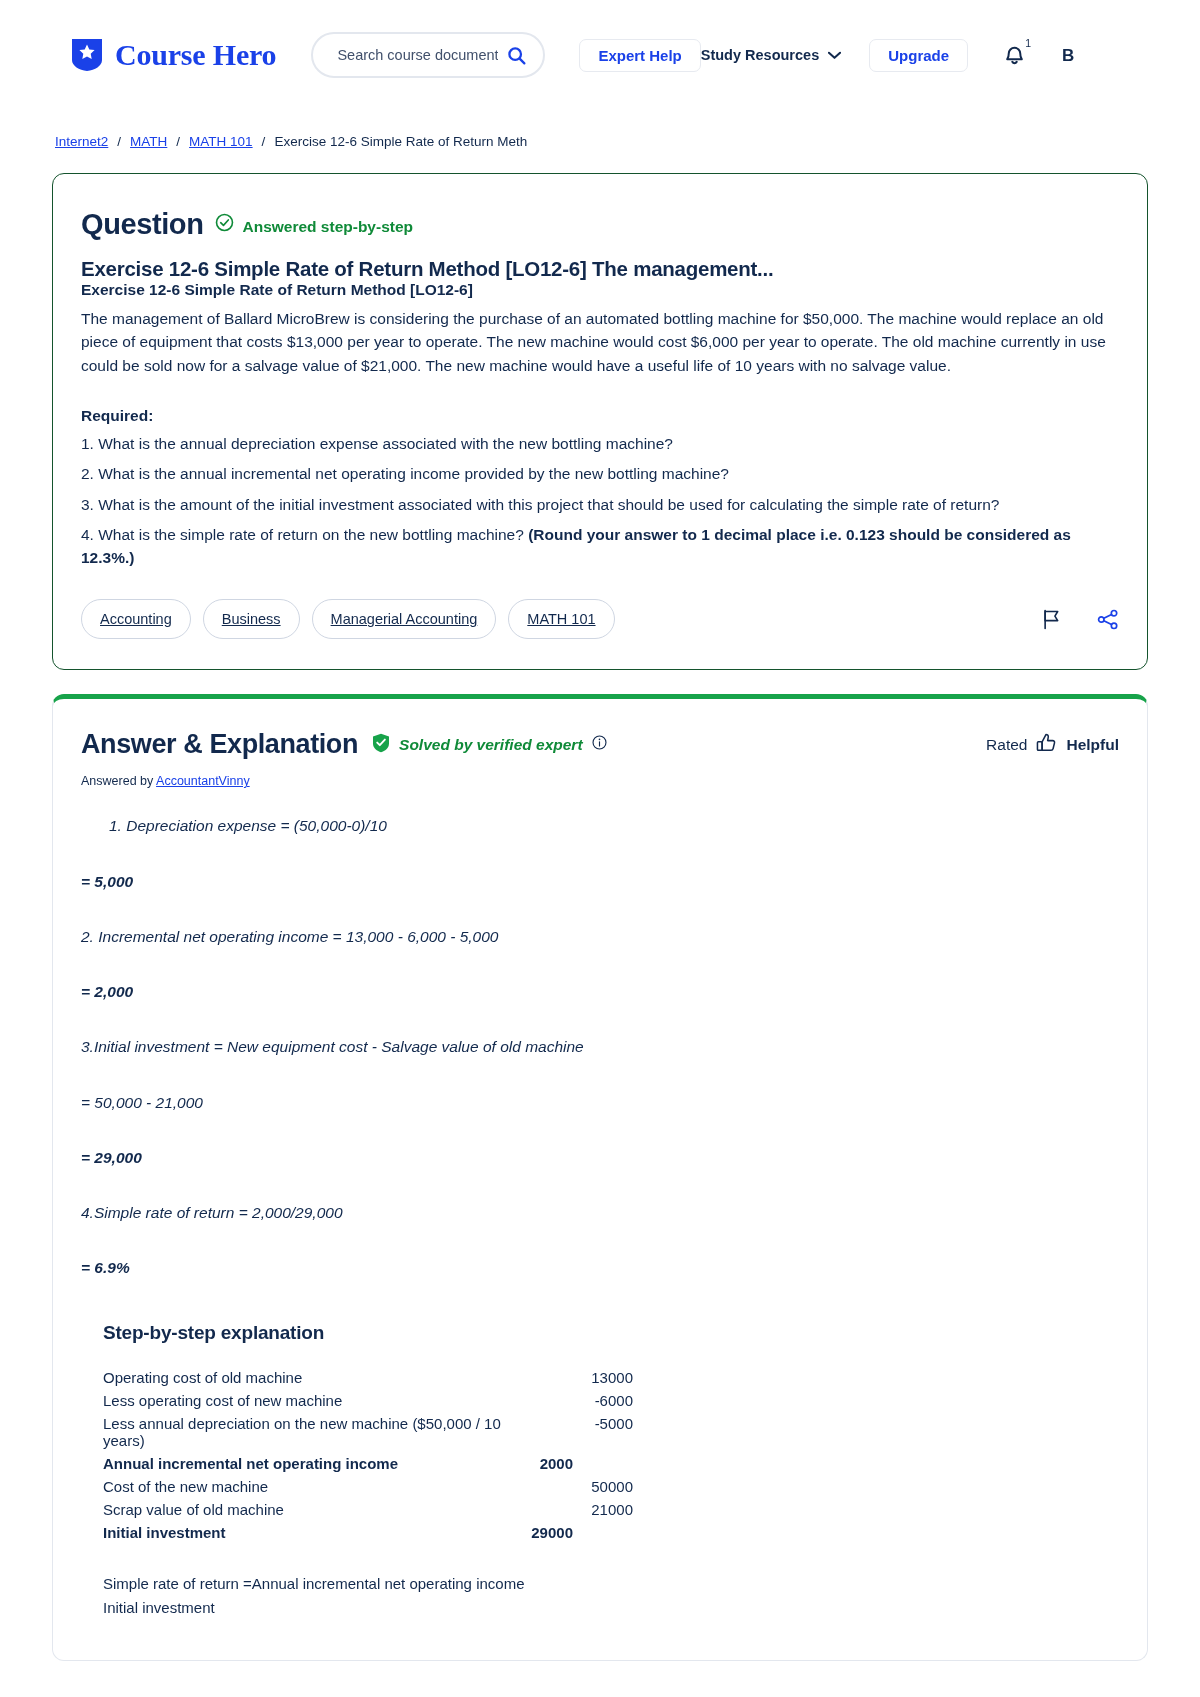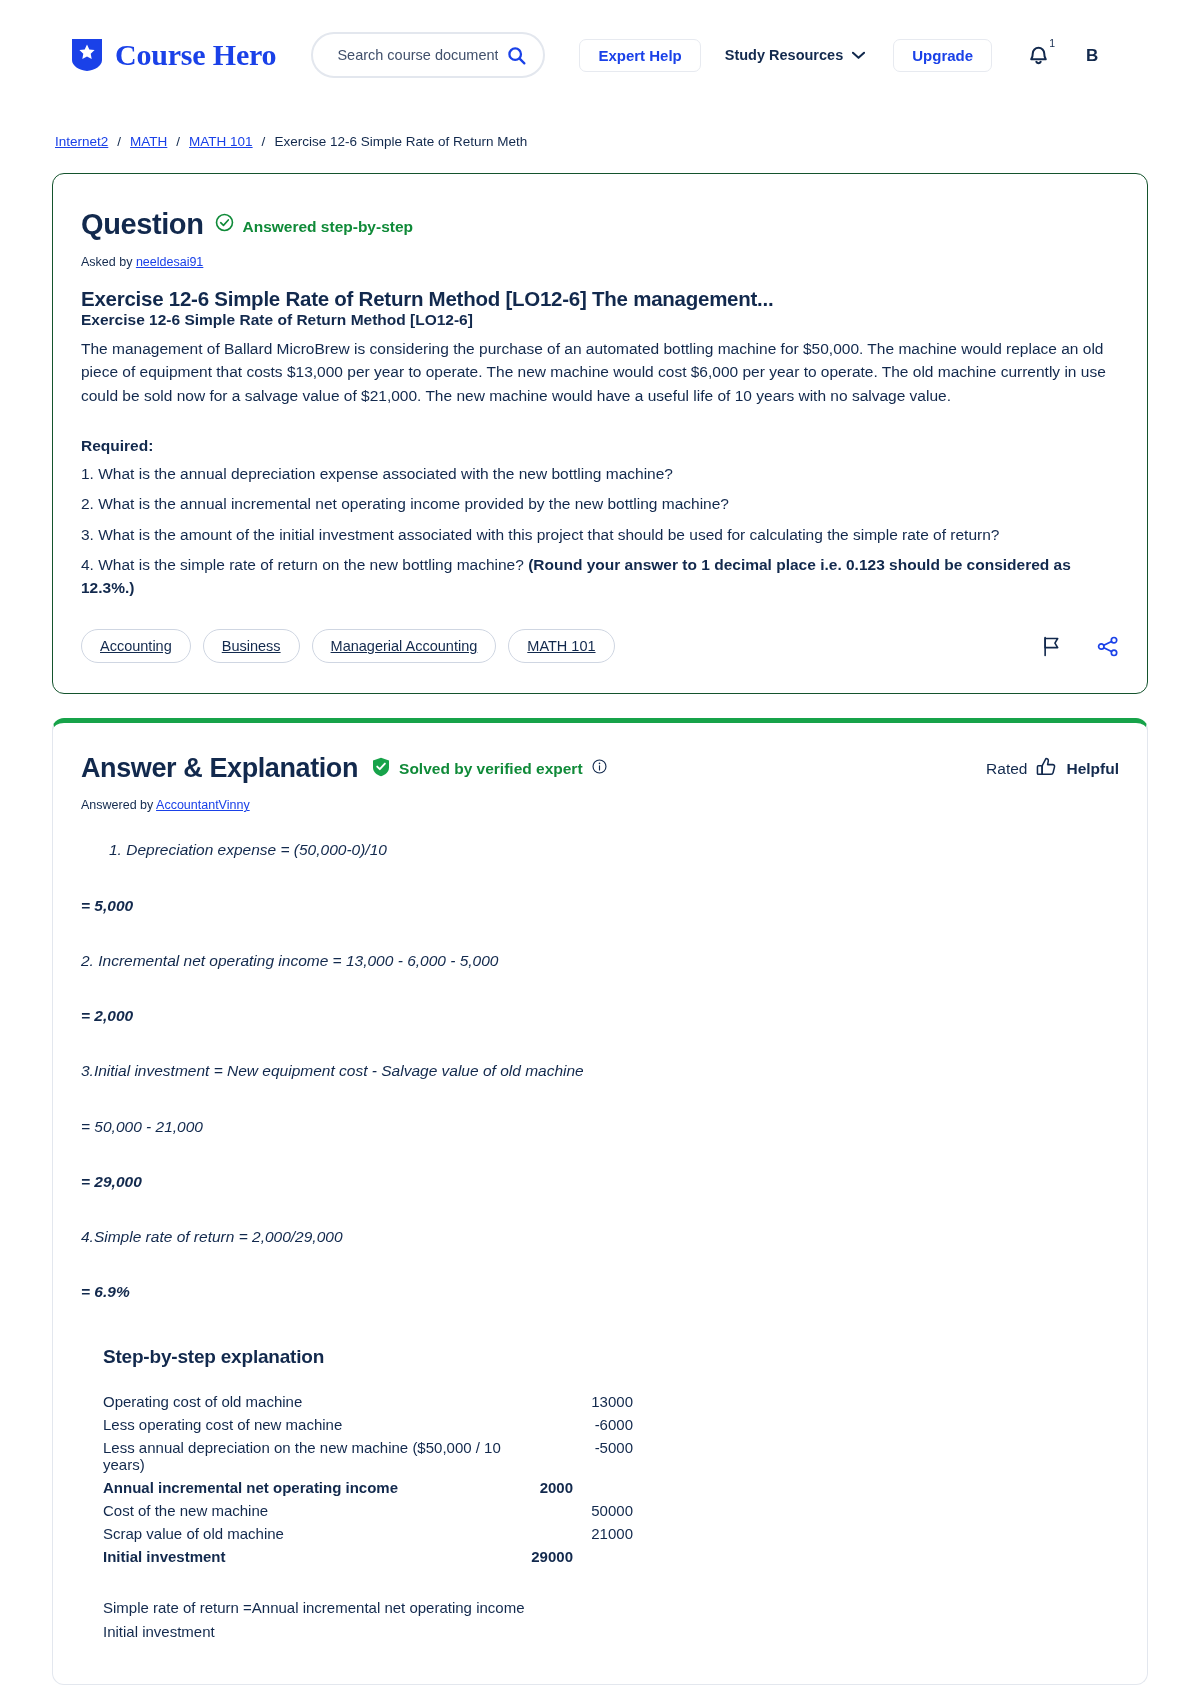--- a/index.html
+++ b/index.html
@@ -46,21 +46,20 @@
   .btn-outline {
     height:33px; padding:0 18px;
     border:1px solid #e7eaf0; border-radius:7px;
     background:#fff; color:#1a41e8;
     font-family:Liberation Sans, sans-serif;
     font-size:15px; font-weight:700;
     display:flex; align-items:center; cursor:pointer; white-space:nowrap;
   }
   .nav-link {
     display:flex; align-items:center; gap:9px;
-    margin-left:24px;
     font-size:14.5px; font-weight:700; color:#12294d;
     cursor:pointer; white-space:nowrap;
   }
   .chev { display:block; }
   .upgrade-wrap { margin-left:28px; }
   .bell-wrap {
     margin-left:32px; position:relative;
     width:28px; height:30px; cursor:pointer;
     display:flex; align-items:center; justify-content:center;
   }
@@ -120,21 +119,21 @@
   }
   .q-required { margin-top:30px; font-size:15.5px; font-weight:700; color:#12294d; }
   .q-item { margin-top:7px; font-size:15.5px; line-height:1.5; color:#12294d; }
   .q-item b { font-weight:700; }
 
   .tag-row {
     margin-top:30px;
     display:flex; align-items:center; gap:12px;
   }
   .tag {
-    height:34px; padding:0 18px;
+    height:40px; padding:0 18px;
     border:1px solid #cfd6e2; border-radius:999px;
     display:flex; align-items:center;
     font-size:14.5px; color:#12294d; cursor:pointer;
   }
   .tag span { text-decoration:underline; }
   .tag-spacer { flex:1; }
   .icon-btn { cursor:pointer; display:flex; align-items:center; margin-left:24px; }
 
   
   .card-a {
@@ -142,21 +141,21 @@
     border-radius:12px; background:#fff;
     margin-top:24px; padding:32px 28px 40px 28px;
   }
   .a-head { display:flex; align-items:center; }
   .a-title {
     font-size:27px; font-weight:700; letter-spacing:-0.4px; color:#12294d; line-height:1;
   }
   .verified {
     margin-left:14px;
     display:flex; align-items:center; gap:9px;
-    color:#0f8a38; font-size:15.5px; font-weight:700;
+    color:#0f8a38; font-size:15.5px; font-weight:700;font-style:italic;
   }
   .a-head-spacer { flex:1; }
   .rated {
     display:flex; align-items:center; gap:9px;
     font-size:15.5px; color:#12294d;
   }
   .rated .helpful { font-weight:700; }
   .answered-by { margin-top:16px; font-size:12.5px; color:#12294d; }
   .answered-by a { color:#1a41e8; text-decoration:underline; }
 
@@ -253,24 +252,20 @@
         <span>
           <svg width="19" height="19" viewBox="0 0 20 20" fill="none" stroke="#0f8a38" stroke-width="1.7">
             <circle cx="10" cy="10" r="8.4"></circle>
               <polyline points="6,10.2 8.9,13 14,7.3" stroke-linecap="round" stroke-linejoin="round"></polyline>
           </svg>
         </span>
         <span>Answered step-by-step</span>
       </div>
     </div>
 
-    <div class="asked-by">
-      <span>Asked by</span>
-      <a href="#">neeldesai91</a>
-    </div>
 
     <div class="q-heading">Exercise 12-6 Simple Rate of Return Method [LO12-6] The management...</div>
     <div class="q-sub">Exercise 12-6 Simple Rate of Return Method [LO12-6]</div>
     <div class="q-body">The management of Ballard MicroBrew is considering the purchase of an automated bottling machine for $50,000. The machine would replace an old piece of equipment that costs $13,000 per year to operate. The new machine would cost $6,000 per year to operate. The old machine currently in use could be sold now for a salvage value of $21,000. The new machine would have a useful life of 10 years with no salvage value.</div>
 
     <div class="q-required">Required:</div>
     <div class="q-item">1. What is the annual depreciation expense associated with the new bottling machine?</div>
     <div class="q-item">2. What is the annual incremental net operating income provided by the new bottling machine?</div>
     <div class="q-item">3. What is the amount of the initial investment associated with this project that should be used for calculating the simple rate of return?</div>
     <div class="q-item"><span>4. What is the simple rate of return on the new bottling machine? </span><b>(Round your answer to 1 decimal place i.e. 0.123 should be considered as 12.3%.)</b></div>

